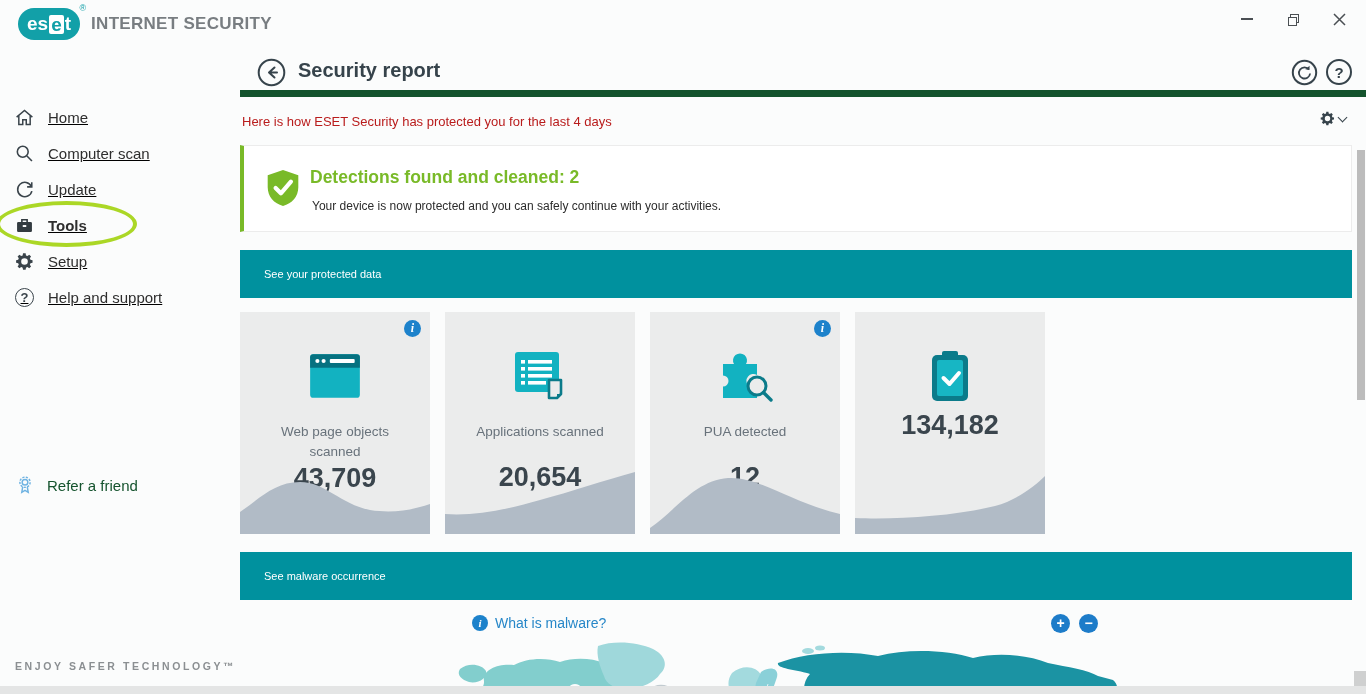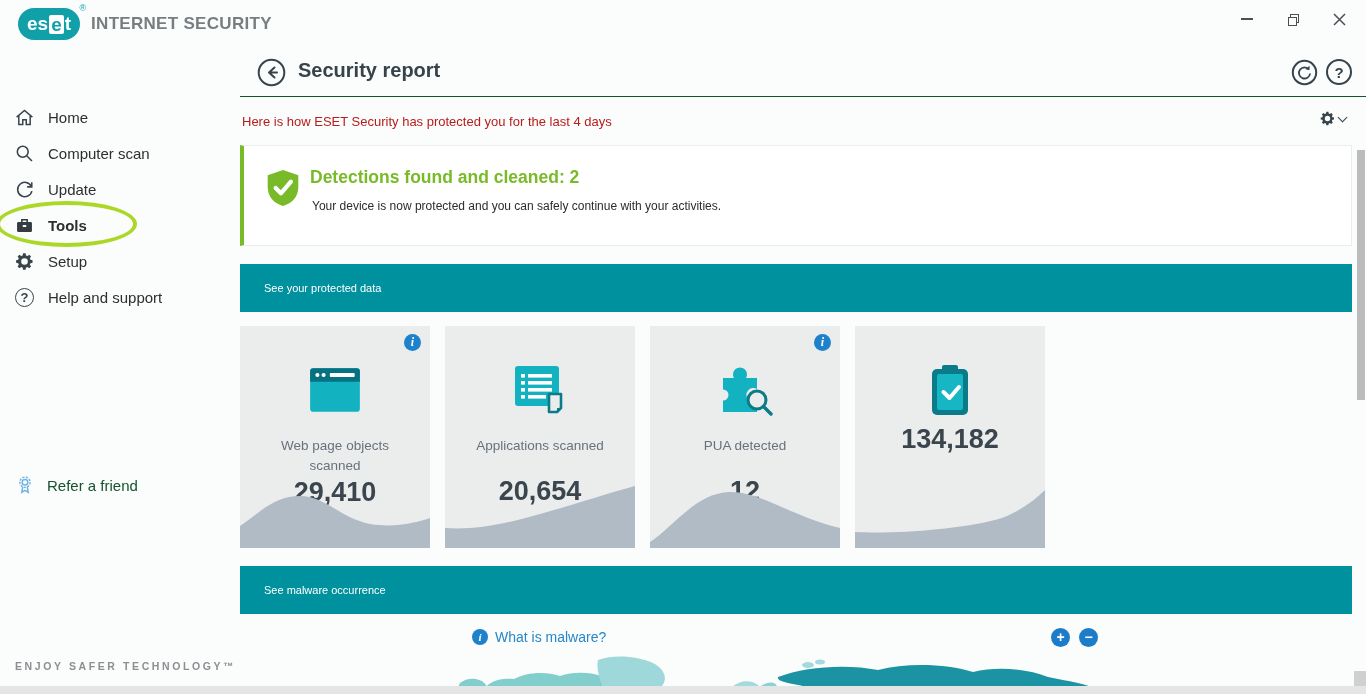--- a/index.html
+++ b/index.html
@@ -16,47 +16,47 @@
   .product { color:#787d81; font-size:17px; font-weight:600; letter-spacing:.3px; }
   .win-controls { position:absolute; right:16px; top:6px; display:flex; gap:24px; align-items:center; height:26px; }
   .wc-btn { width:22px; height:22px; display:flex; align-items:center; justify-content:center; cursor:pointer; background:none; border:none; }
   .min-glyph { width:12px; height:2px; background:#4a4f53; }
   .restore-glyph { position:relative; width:11px; height:11px; }
   .restore-glyph .back { position:absolute; top:0; left:2px; width:9px; height:9px; border:1.4px solid #4a4f53; background:#fbfcfc; }
   .restore-glyph .front { position:absolute; top:3px; left:0; width:9px; height:9px; border:1.4px solid #4a4f53; background:#fbfcfc; }
 
   
   .sidebar { position:absolute; top:48px; left:0; width:240px; bottom:8px; }
-  .nav { margin-top:51px; }
+  .nav { margin-top:51px;text-decoration:underline; }
   .nav-item { height:36px; display:flex; align-items:center; padding-left:14px; gap:13px; font-size:15px; color:#2e2e2e; position:relative; cursor:pointer; }
   .nav-item .nicon { width:21px; height:21px; display:flex; align-items:center; justify-content:center; }
   .nav-item.bold { font-weight:bold; }
   .ring { position:absolute; left:-4px; top:-6px; width:141px; height:46px; border:4px solid rgba(167,213,26,.95); border-radius:50%; pointer-events:none; }
   .q-circle { width:19px; height:19px; border:1.7px solid #3a444b; border-radius:50%; color:#3a444b;
               font-size:13px; font-weight:600; display:flex; align-items:center; justify-content:center; }
   .refer { position:absolute; left:14px; top:426px; display:flex; align-items:center; gap:11px; color:#14532d; font-size:15px; cursor:pointer; }
   .tagline { position:absolute; left:15px; bottom:14px; font-size:10.5px; letter-spacing:2.6px; color:#8b8f92; font-weight:700; }
 
   
   .content { position:absolute; left:240px; top:48px; right:0; bottom:0; }
-  .page-header { height:49px; border-bottom:1px solid #14532d; position:relative; }
+  .page-header { height:49px; border-bottom:7px solid #14532d; position:relative; }
   .back-btn { position:absolute; left:17px; top:10px; width:29px; height:29px; background:none; border:none; cursor:pointer; padding:0; }
   .page-title { position:absolute; left:58px; top:11px; font-size:20px; font-weight:600; color:#36434b; }
   .header-icons { position:absolute; right:13px; top:10px; display:flex; gap:7px; }
   .hicon-btn { width:28px; height:28px; background:none; border:none; cursor:pointer; padding:0; display:flex; align-items:center; justify-content:center; }
   .help-circle { width:26px; height:26px; border:2px solid #36434b; border-radius:50%; color:#36434b; font-size:15px; font-weight:600;
                  display:flex; align-items:center; justify-content:center; }
 
   .inner { position:absolute; top:49px; left:0; right:14px; bottom:0; }
   .intro-row { height:48px; position:relative; }
   .intro-text { position:absolute; left:2px; top:17px; font-size:13px; color:#b91c1c; }
   .gear-btn { position:absolute; right:6px; top:13px; background:none; border:none; cursor:pointer; display:flex; align-items:center; gap:3px; }
   .chev { width:7px; height:7px; border-right:1.7px solid #36434b; border-bottom:1.7px solid #36434b; transform:rotate(45deg); margin-top:-3px; }
 
-  .banner { position:relative; height:101px; background:#fff; border:1px solid #ececec; border-left:4px solid #79ba28; }
+  .banner { position:relative; height:87px; background:#fff; border:1px solid #ececec; border-left:4px solid #79ba28; }
   .shield-wrap { position:absolute; left:20px; top:22px; }
   .banner-title { position:absolute; left:66px; top:21px; color:#79ba28; font-size:17.5px; font-weight:600; }
   .banner-sub { position:absolute; left:68px; top:53px; font-size:12px; color:#2c2c2c; }
 
   .bar { height:48px; background:#00919e; color:#fff; font-size:11px; display:flex; align-items:center; padding-left:24px; }
   .bar.first { margin-top:18px; }
   .bar.second { margin-top:18px; }
 
   .cards { display:flex; gap:15px; margin-top:14px; }
   .card { width:190px; height:222px; background:#ebecec; position:relative; overflow:hidden; }
@@ -245,21 +245,21 @@
         <div class="card-icon">
           <svg width="58" height="54" viewBox="0 0 56 52">
             <rect x="4" y="5" width="48" height="42" rx="3" fill="#12b2c1"></rect>
             <path d="M4 8 a3 3 0 0 1 3-3 h42 a3 3 0 0 1 3 3 v10 h-48 z" fill="#067180"></path>
             <circle cx="11" cy="11.5" r="2" fill="#fff"></circle>
               <circle cx="17" cy="11.5" r="2" fill="#fff"></circle>
             <rect x="23" y="9.5" width="24" height="4" rx="1" fill="#fff"></rect>
           </svg>
         </div>
         <div class="card-label">Web page objects scanned</div>
-        <div class="card-value">29,410</div>
+        <div class="card-value">43,709</div>
         <svg class="wave" viewBox="0 0 190 80" preserveAspectRatio="none">
           <path d="M0,58 C20,44 35,28 60,28 C85,28 100,50 130,56 C155,60 175,55 190,50 L190,80 L0,80 Z" fill="#b1bbc6"></path>
         </svg>
       </div>
 
       <div class="card">
         <div class="card-icon">
           <svg width="58" height="56" viewBox="0 0 58 56">
             <rect x="4" y="4" width="44" height="40" rx="3" fill="#12b2c1"></rect>
             <rect x="10" y="12" width="4" height="3.6" fill="#fff"></rect>

